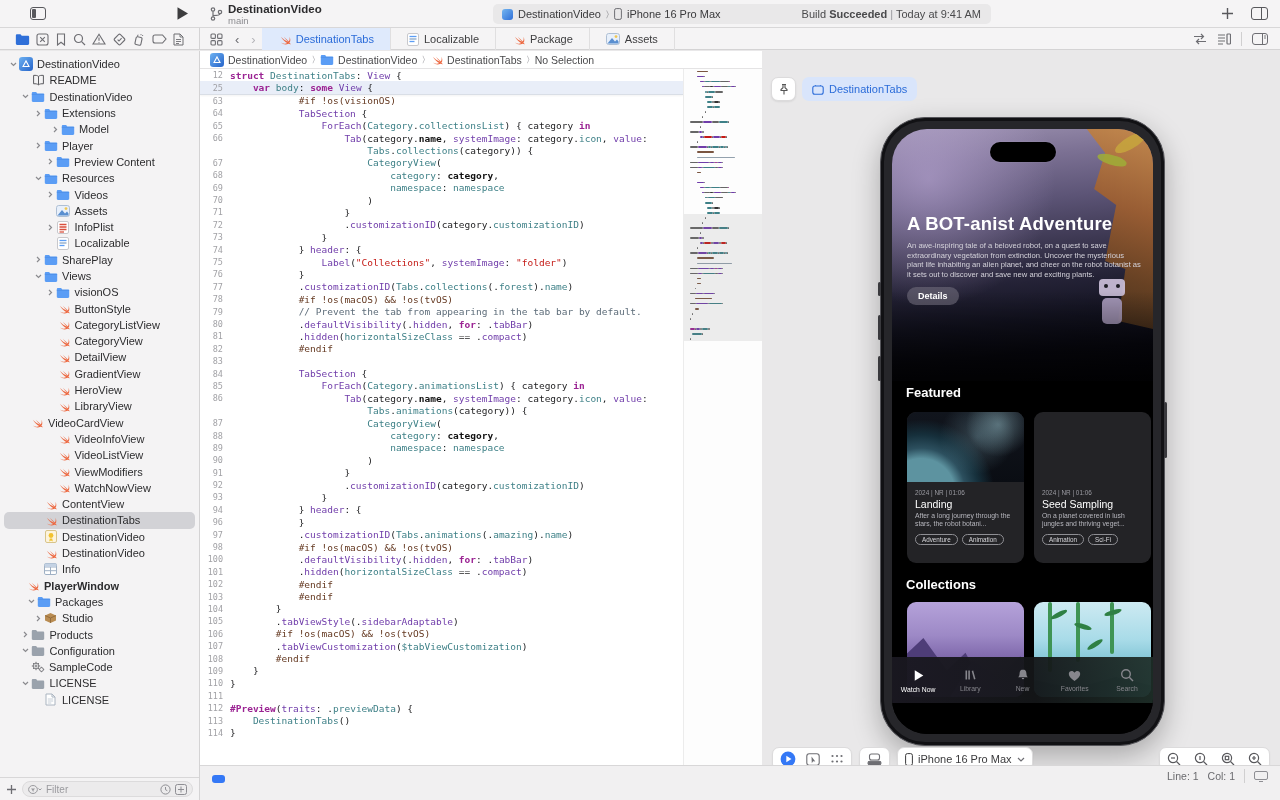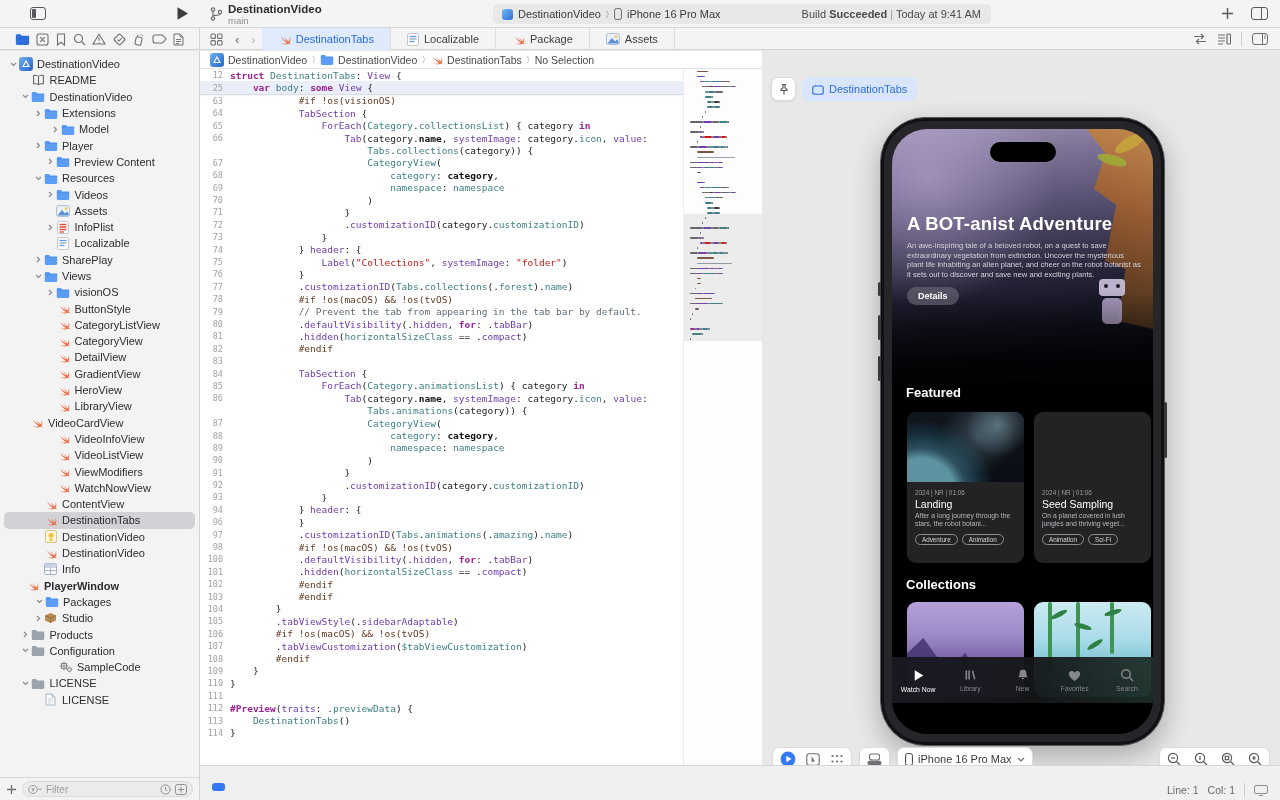--- a/index.html
+++ b/index.html
@@ -118,21 +118,21 @@
   .pti .plabel { font-size:6.8px; }
   .pscreen-bottom { position:absolute; left:0; right:0; top:574px; bottom:0; background:#000; z-index:4; }
 
   
   .cbb { position:absolute; left:0; right:0; bottom:3px; height:30px; display:flex; align-items:center; padding:0 10px; gap:7px; }
   .cpill { height:24px; background:#fff; border:1px solid #dcdbdc; border-radius:7px; display:flex; align-items:center; padding:0 7px; gap:10px; color:#555; box-shadow:0 1px 2px rgba(0,0,0,.06); }
   .devlabel { font-size:11px; color:#3a3a3c; display:flex; align-items:center; gap:5px; }
   .zoomgrp { margin-left:auto; }
 
   
-  .statusbar { position:absolute; left:200px; right:0; bottom:0; height:23px; background:#f1f0f1; border-top:1px solid #d8d7d8; display:flex; align-items:flex-start; padding:17px 12px; }
+  .statusbar { position:absolute; left:200px; right:0; bottom:0; height:23px; background:#f1f0f1; border-top:1px solid #d8d7d8; display:flex; align-items:flex-end; padding:17px 12px; }
   .bluepill { width:13px; height:8px; border-radius:3px; background:#3478F6; }
   .sb-right { margin-left:auto; display:flex; align-items:center; gap:9px; font-size:10.5px; color:#6a6a6e; }
 
   svg { display:block; }
 </style>
 </head>
 <body>
 
 <div class="window">
 
@@ -745,21 +745,21 @@
         </div>
         <div class="trow" style="padding-left: 15px; font-weight: bold;">
           <span class="chev"></span>
           <span class="ticon">
             <svg width="13" height="13" viewBox="0 0 14 14">
               <path d="M12.6 10.3c1-1.8.9-4.1-.3-6.2.7 2.2 0 4.1-.6 5C10 7.6 7.7 5.4 6.1 3.8c2 2.7 3.7 4.5 4.8 5.6C8 8.4 5.2 6.1 3.1 4c1.7 2.8 4.5 5.4 6.7 6.8-1.6.9-4.1 1-6.6-.6 1.6 1.8 5 2.8 7.5 1.7.9-.4 2-.3 2.7.6.4-.7-.2-1.7-1.7-2.2z" fill="#ED6A43"></path>
             </svg>
           </span>
           <span>PlayerWindow</span>
         </div>
-        <div class="trow" style="padding-left: 34px;">
+        <div class="trow" style="padding-left: 26px;">
           <span class="chev">
             <svg width="7" height="5" viewBox="0 0 7 5">
               <path d="M1 1l2.5 2.5L6 1" fill="none" stroke="#8a8a8e" stroke-width="1.2"></path>
             </svg>
           </span>
           <span class="ticon">
             <svg width="14" height="11" viewBox="0 0 14 11">
               <path d="M.8 2.2C.8 1.5 1.4 1 2 1h3.1l1.2 1.4H12c.7 0 1.2.5 1.2 1.2v6.2c0 .7-.5 1.2-1.2 1.2H2c-.7 0-1.2-.5-1.2-1.2z" fill="#5b9df5"></path>
               <path d="M.8 3.4h12.4" stroke="#4b8de5" stroke-width=".7"></path>
             </svg>
@@ -799,21 +799,21 @@
               <path d="M1 1l2.5 2.5L6 1" fill="none" stroke="#8a8a8e" stroke-width="1.2"></path>
             </svg>
           </span>
           <span class="ticon">
             <svg width="14" height="11" viewBox="0 0 14 11">
               <path d="M.8 2.2C.8 1.5 1.4 1 2 1h3.1l1.2 1.4H12c.7 0 1.2.5 1.2 1.2v6.2c0 .7-.5 1.2-1.2 1.2H2c-.7 0-1.2-.5-1.2-1.2z" fill="#9aa2ac"></path>
             </svg>
           </span>
           <span>Configuration</span>
         </div>
-        <div class="trow" style="padding-left: 48px;">
+        <div class="trow" style="padding-left: 20px;">
           <span class="chev"></span>
           <span class="ticon">
             <svg width="14" height="12" viewBox="0 0 14 12">
               <g fill="none" stroke="#7a7a7e" stroke-width="1">
                 <circle cx="5" cy="5" r="2.8"></circle>
                 <circle cx="5" cy="5" r="1"></circle>
                 <path d="M5 .8v1.4M5 7.8v1.4M.8 5h1.4M7.8 5h1.4M2 2l1 1M7 7l1 1M8 2L7 3M3 7L2 8"></path>
                 <circle cx="10.5" cy="8.5" r="1.9"></circle>
                 <path d="M10.5 5.8v1M10.5 10.2v1M7.8 8.5h1M12.2 8.5h1"></path>
               </g>

